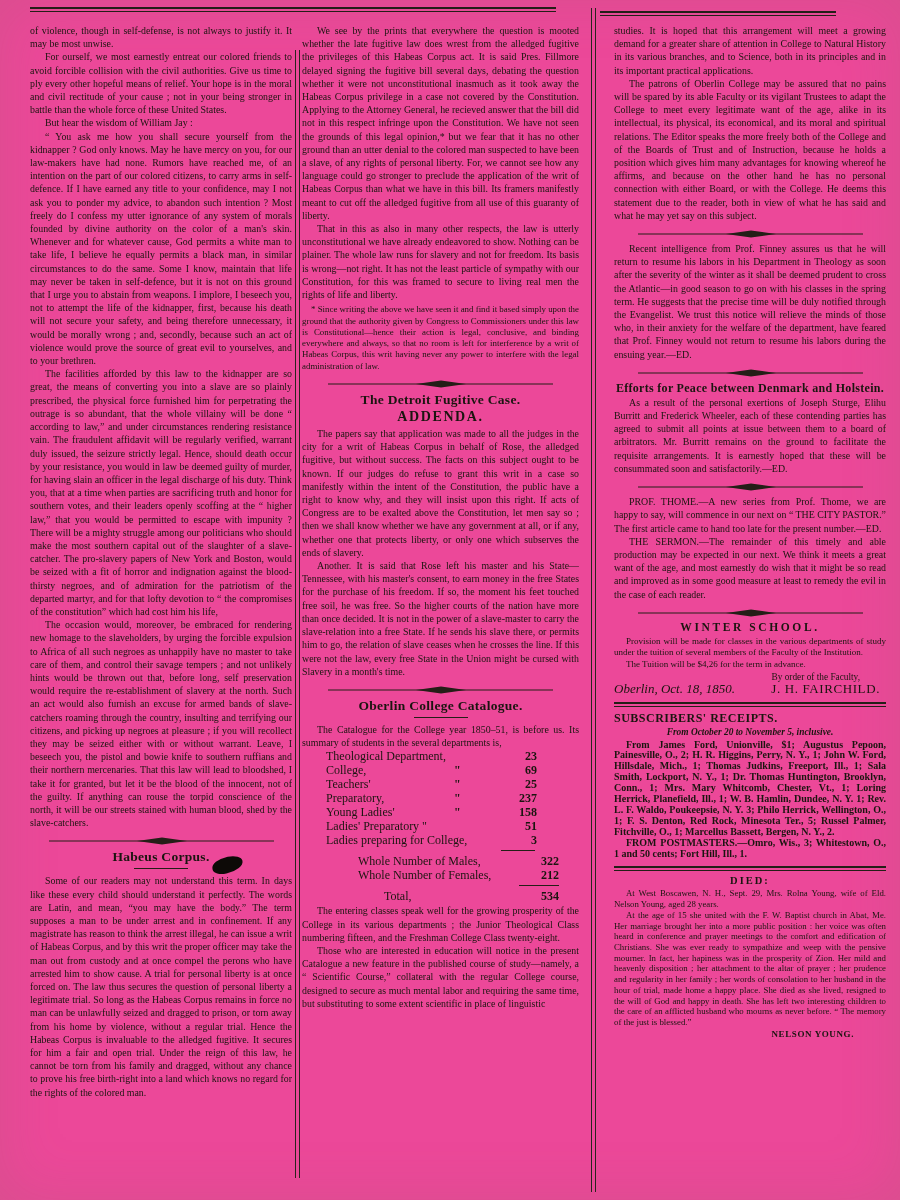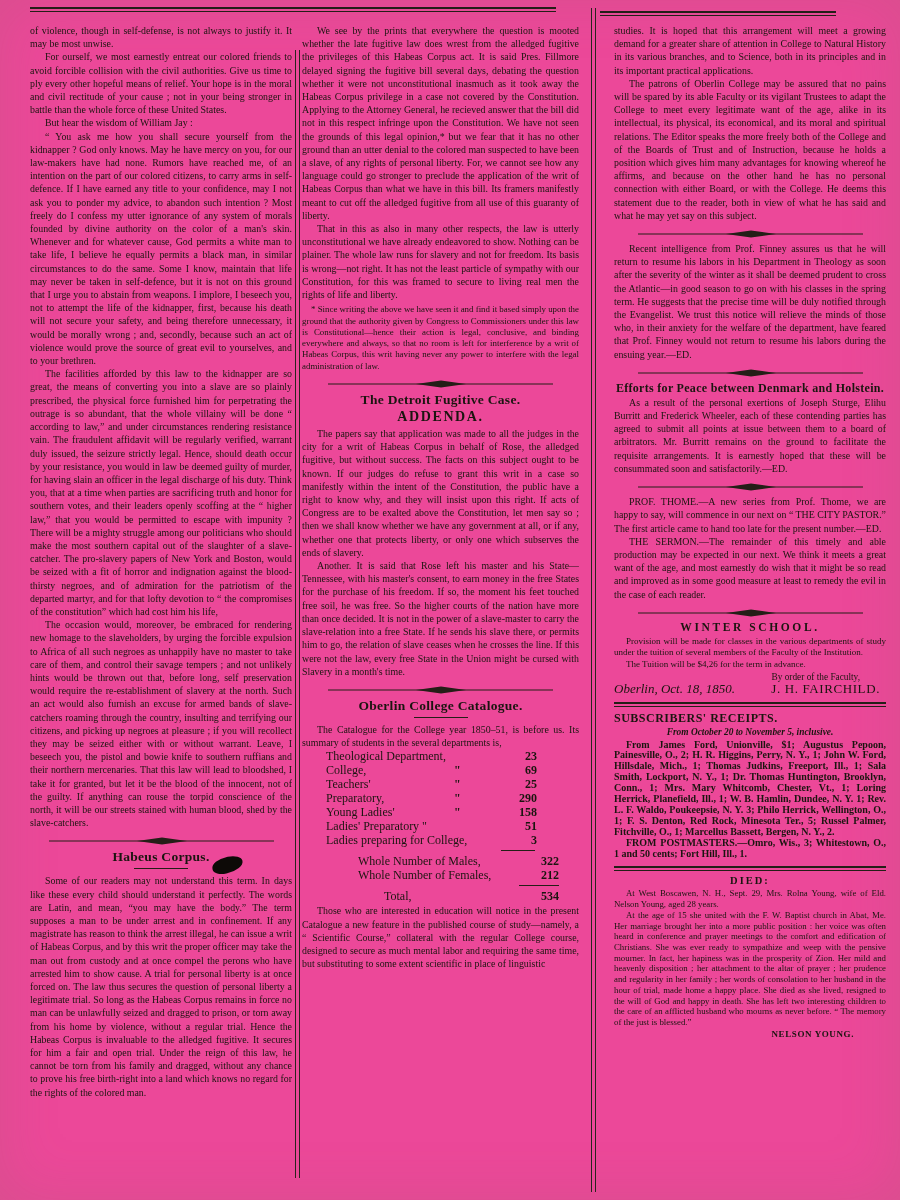--- a/index.html
+++ b/index.html
@@ -100,30 +100,31 @@
           <polygon points="88,5 113,1.6 138,5 113,8.4" fill="#241e17"></polygon>
         </svg>
     </div>
     <h2 class="arttitle">Oberlin College Catalogue.</h2>
     <div class="shortrule"></div>
     <p class="bp">The Catalogue for the College year 1850–51, is before us.  Its summary of students in the several departments is,</p>
     <div>
       <div class="catrow"><span>Theological Department,</span><span class="d"></span><span class="v">23</span></div>
       <div class="catrow"><span>College,</span><span class="d">"</span><span class="v">69</span></div>
       <div class="catrow"><span>Teachers'</span><span class="d">"</span><span class="v">25</span></div>
-      <div class="catrow"><span>Preparatory,</span><span class="d">"</span><span class="v">290</span></div>
+      <div class="catrow"><span>Preparatory,</span><span class="d">"</span><span class="v">237</span></div>
       <div class="catrow"><span>Young Ladies'</span><span class="d">"</span><span class="v">158</span></div>
       <div class="catrow"><span>Ladies' Preparatory "</span><span class="d"></span><span class="v">51</span></div>
       <div class="catrow"><span>Ladies preparing for College,</span><span class="d"></span><span class="v">3</span></div>
       <div class="catline"></div>
       <div class="catrow sumrow"><span>Whole Number of Males,</span><span class="v">322</span></div>
       <div class="catrow sumrow"><span>Whole Number of Females,</span><span class="v">212</span></div>
       <div class="catline2"></div>
       <div class="catrow totrow"><span>Total,</span><span class="v">534</span></div>
     </div>
+    <p class="bp">The entering classes speak well for the growing prosperity of the College in its various departments ; the Junior Theological Class numbering fifteen, and the Freshman College Class twenty-eight.</p>
     <p class="bp">Those who are interested in education will notice in the present Catalogue a new feature in the published course of study—namely, a “ Scientific Course,” collateral with the regular College course, designed to secure as much mental labor and requiring the same time, but substituting to some extent scientific in place of linguistic</p>
   </section>
 
   <section class="col" id="col-right">
     <p class="bp noindent">studies.  It is hoped that this arrangement will meet a growing demand for a greater share of attention in College to Natural History in its various branches, and to Science, both in its principles and in its important practical applications.</p>
     <p class="bp">The patrons of Oberlin College may be assured that no pains will be spared by its able Faculty or its vigilant Trustees to adapt the College to meet every legitimate want of the age, alike in its intellectual, its physical, its economical, and its moral and spiritual relations.  The Editor speaks the more freely both of the College and of the Boards of Trust and of Instruction, because he holds a position which gives him many advantages for knowing whereof he affirms, and because on the other hand he has no personal connection with either Board, or with the College.  He deems this statement due to the reader, both in view of what he has said and what he may yet say on this subject.</p>
     <div class="sep">
       <svg width="225" height="10" viewBox="0 0 225 10">
           <line x1="0" y1="5" x2="225" y2="5" stroke="#241e17" stroke-width="1"></line>
           <polygon points="88,5 113,1.6 138,5 113,8.4" fill="#241e17"></polygon>

